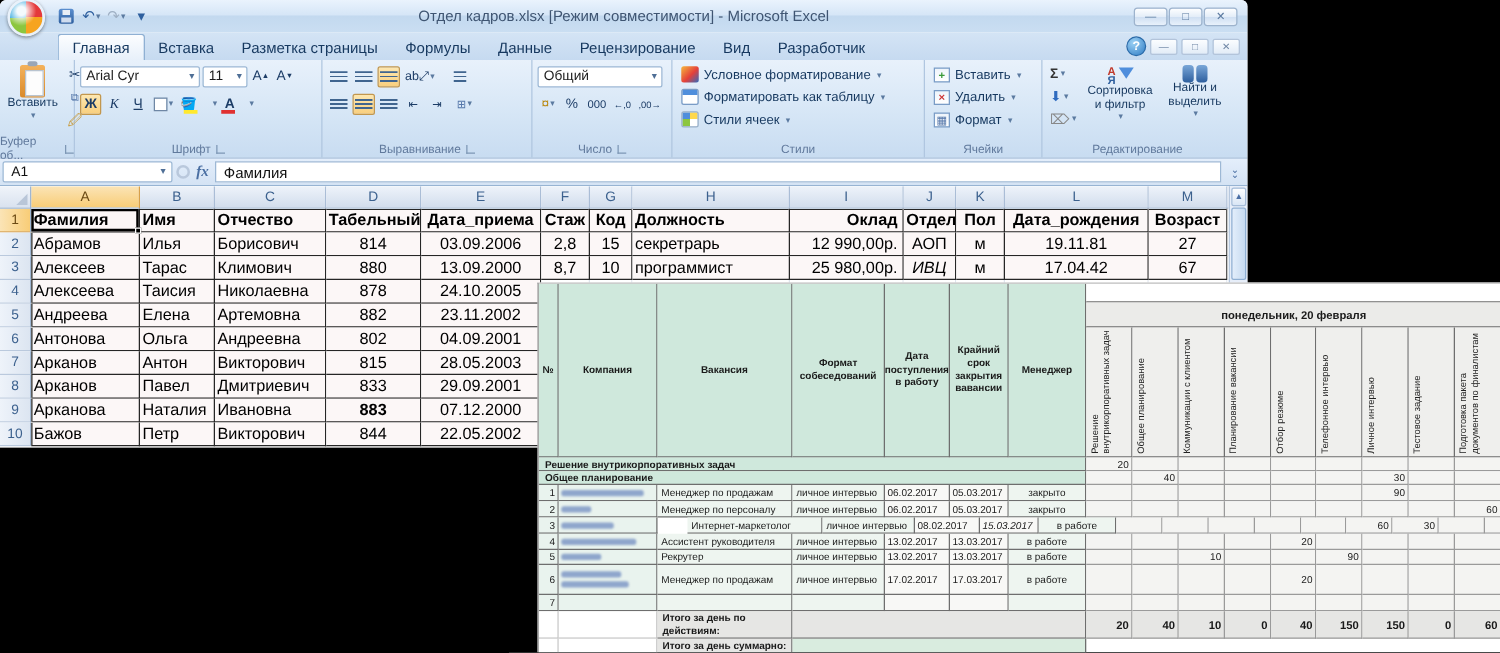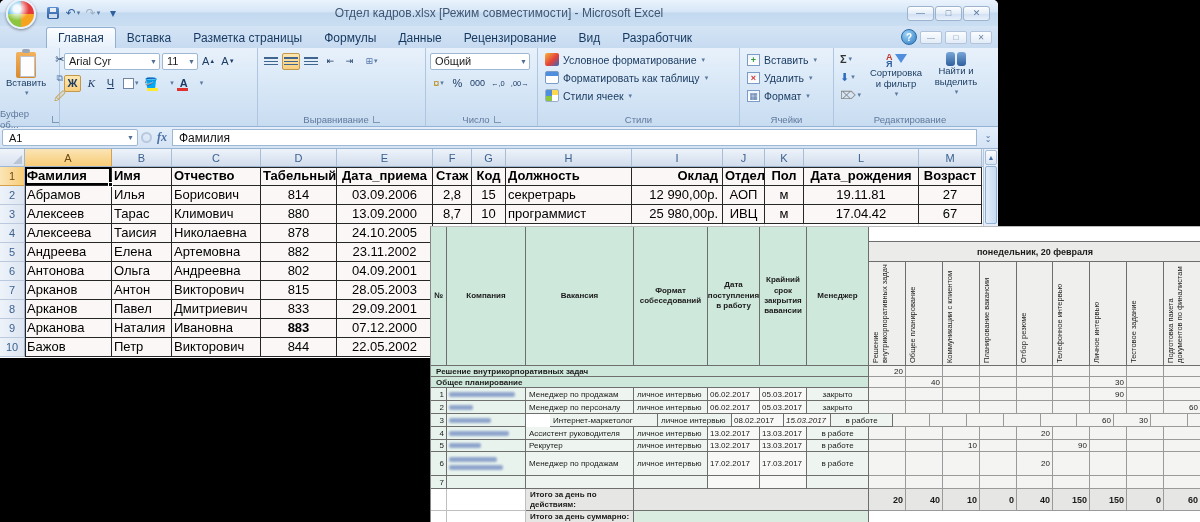--- a/index.html
+++ b/index.html
@@ -249,24 +249,43 @@
                 <i class="mini-dd">▾</i>
               </span>
             <span class="ib">🪣<span class="clrbar" style="background:#ffe92f;"></span><i class="mini-dd" style="margin-left:12px">▾</i></span>
             <span class="ib">
                 <b>А</b>
                 <span class="clrbar" style="background:#e03131;"></span>
                 <i class="mini-dd" style="margin-left:12px">▾</i>
               </span>
           </span>
         </div>
+        <div class="rlabel">
+            <span>Шрифт</span>
+            <span class="dlg"></span>
+          </div>
       </div>
 
       <div class="rgroup" style="width:168px">
         <div class="rbody" style="flex-direction:column;gap:2px;">
+          <span class="rrow">
+            <span class="ib">
+                <span class="li"></span>
+              </span>
+            <span class="ib">
+                <span class="li"></span>
+              </span>
+            <span class="ib on">
+                <span class="li"></span>
+              </span>
+            <span class="ib" style="font-size:10px;">ab⤢<i class="mini-dd">▾</i></span>
+            <span class="ib" style="margin-left:8px">
+                <span class="li" style="width:10px"></span>
+              </span>
+          </span>
           <span class="rrow">
             <span class="ib">
                 <span class="li"></span>
               </span>
             <span class="ib on">
                 <span class="li"></span>
               </span>
             <span class="ib">
                 <span class="li"></span>
               </span>
@@ -456,21 +475,21 @@
           <div class="sgut">3</div>
           <div class="scell a-l tbl tbl-left" style="width: 87px;">Алексеев</div>
           <div class="scell a-l tbl" style="width: 60px;">Тарас</div>
           <div class="scell a-l tbl" style="width: 89px;">Климович</div>
           <div class="scell a-c tbl" style="width: 76px;">880</div>
           <div class="scell a-c tbl" style="width: 96px;">13.09.2000</div>
           <div class="scell a-c tbl" style="width: 39px;">8,7</div>
           <div class="scell a-c tbl" style="width: 34px;">10</div>
           <div class="scell a-l tbl" style="width: 126px;">программист</div>
           <div class="scell a-r tbl" style="width: 91px;">25 980,00р.</div>
-          <div class="scell a-c tbl" style="width: 42px;">ИВЦ</div>
+          <div class="scell a-c tbl" style="width: 42px; font-style: italic;">ИВЦ</div>
           <div class="scell a-c tbl" style="width: 39px;">м</div>
           <div class="scell a-c tbl" style="width: 115px;">17.04.42</div>
           <div class="scell a-c tbl" style="width: 63px;">67</div>
           <div class="scell fill"></div>
         </div>
         <div class="srow">
           <div class="sgut">4</div>
           <div class="scell a-l tbl tbl-left" style="width: 87px;">Алексеева</div>
           <div class="scell a-l tbl" style="width: 60px;">Таисия</div>
           <div class="scell a-l tbl" style="width: 89px;">Николаевна</div>

